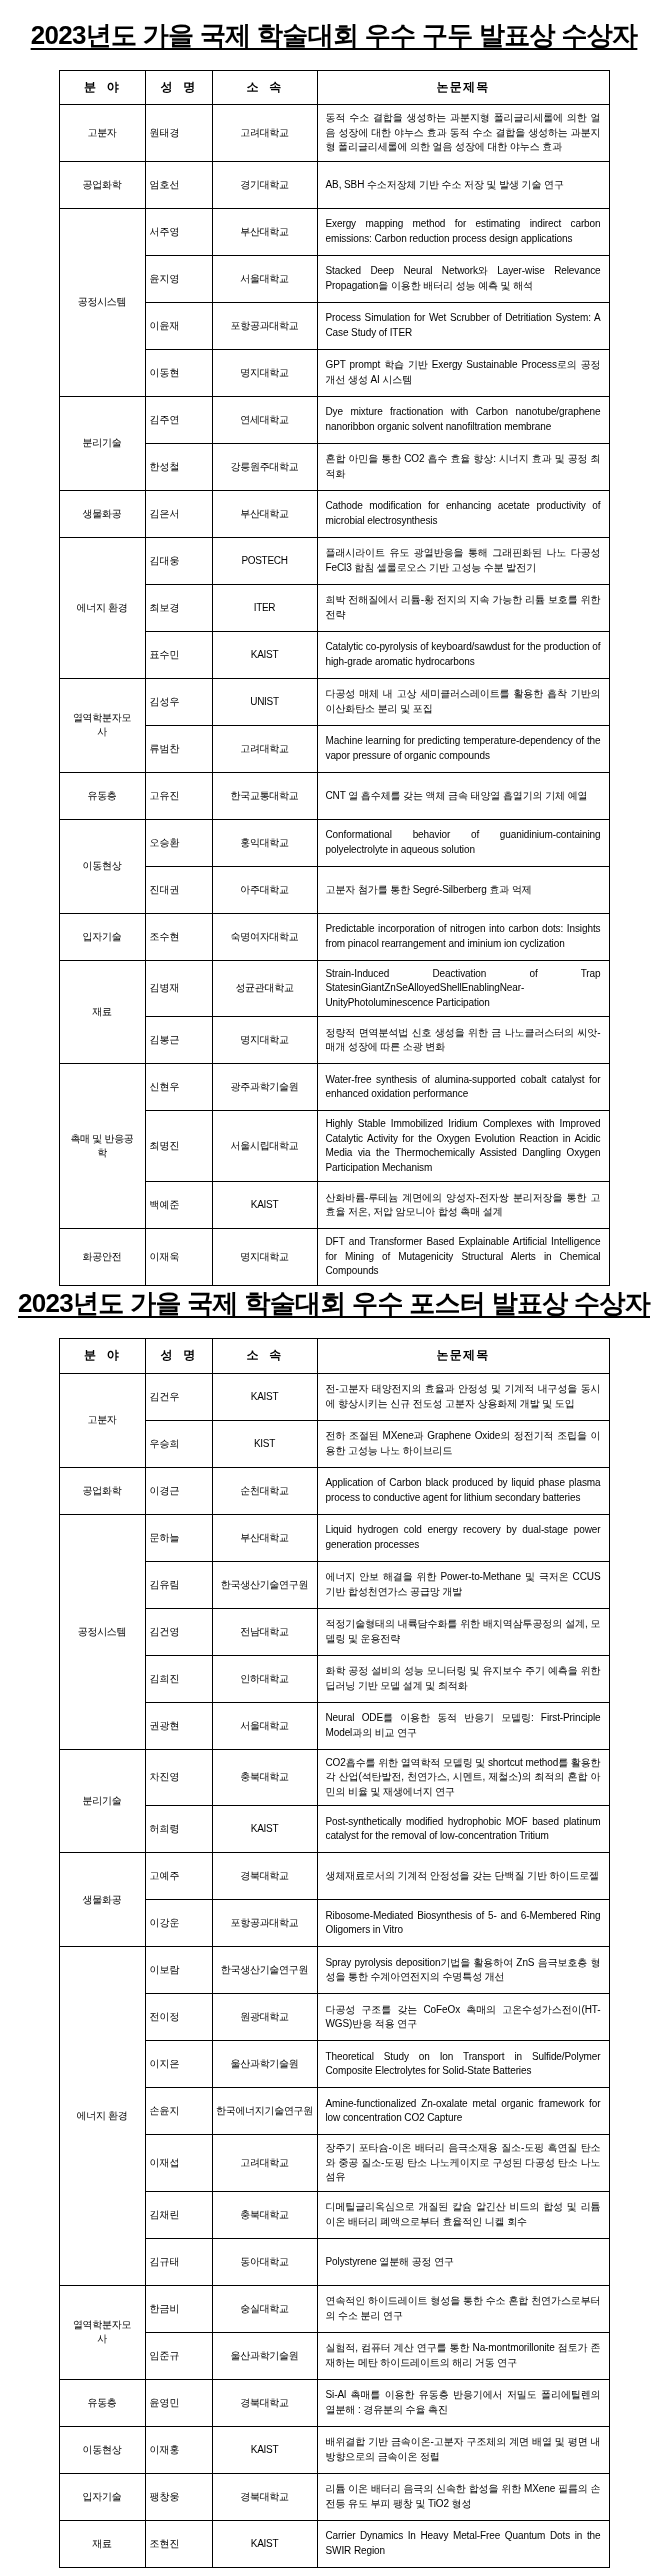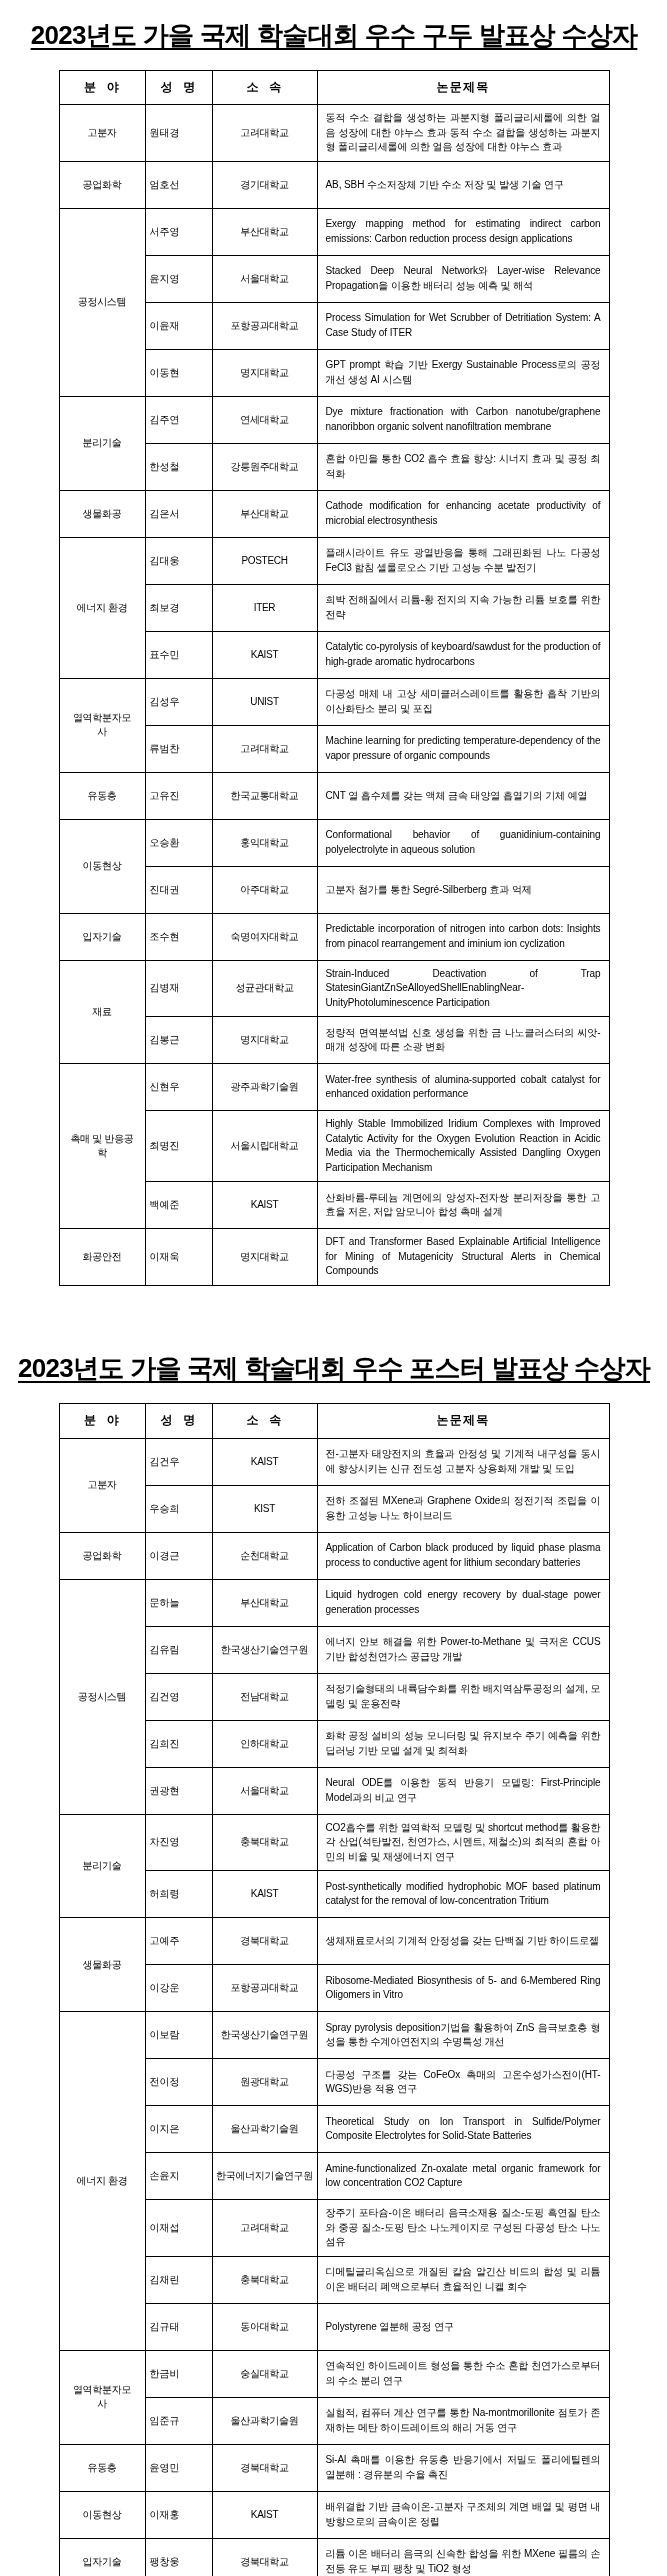--- a/index.html
+++ b/index.html
@@ -20,21 +20,20 @@
     text-align: center;
     font-size: 26px;
     font-weight: 800;
     letter-spacing: -0.7px;
     margin: 0 0 17.5px 0;
     text-decoration: underline;
     text-decoration-thickness: 2px;
     text-underline-offset: 4px;
   }
   h1.doc-title.second {
-    margin-top: 65px;
   }
   table.award-table {
     width: 551px;
     margin: 0 auto;
     border-collapse: collapse;
     table-layout: fixed;
   }
   table.award-table col.c-field { width: 86px; }
   table.award-table col.c-name  { width: 67px; }
   table.award-table col.c-org   { width: 105px; }

